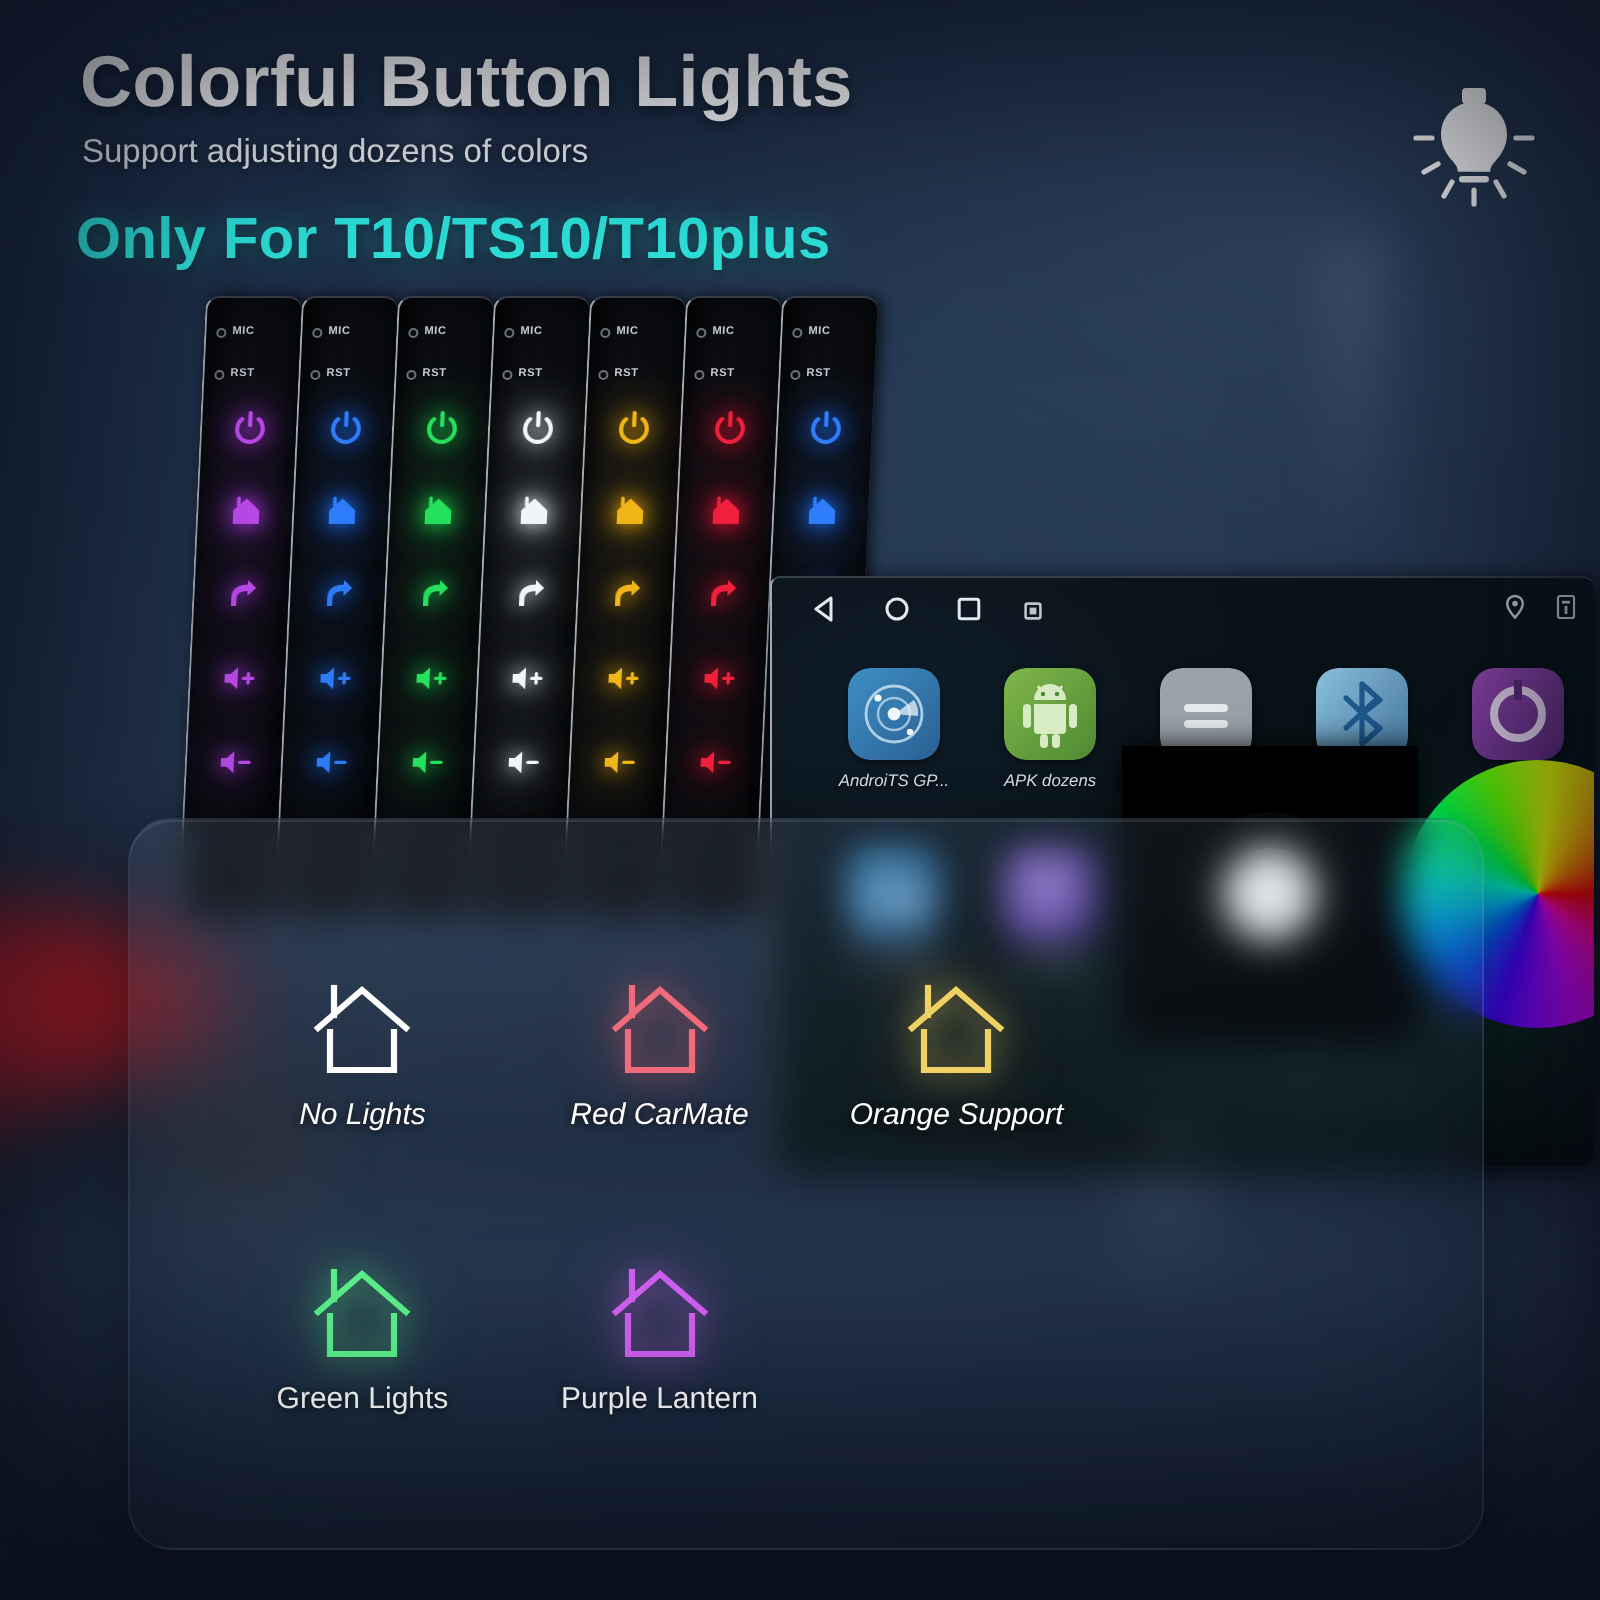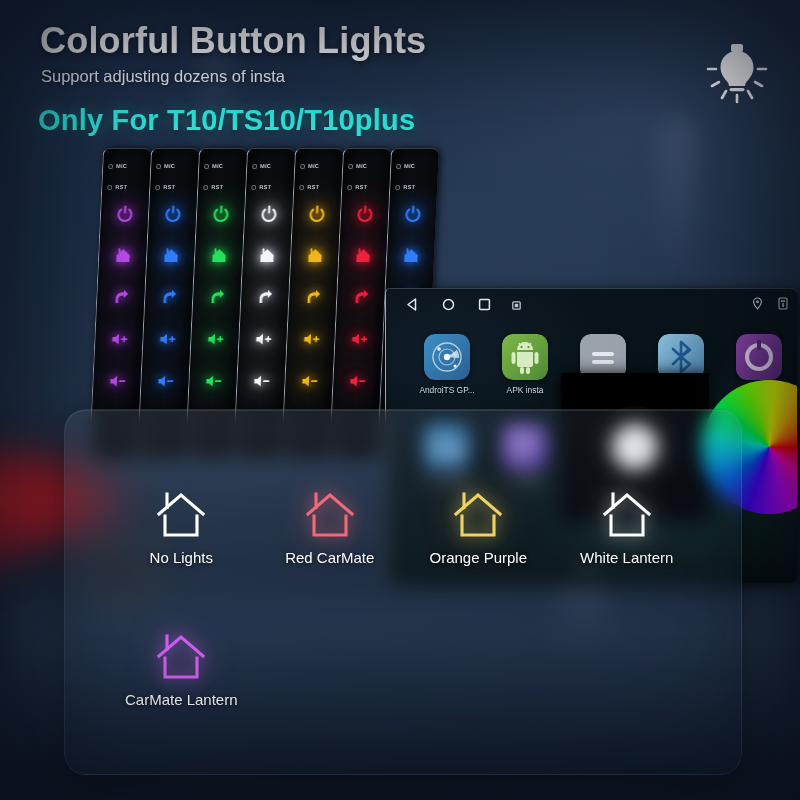--- a/index.html
+++ b/index.html
@@ -149,20 +149,21 @@
   .app-cell { position: absolute; width: 74px; text-align: center; }
   .app-tile {
     width: 46px; height: 46px; border-radius: 11px;
     margin: 0 auto 5px auto; position: relative; overflow: hidden;
     box-shadow: 0 1px 4px rgba(0,0,0,.5);
   }
   .app-label {
     font-size: 8.4px; color: #d6dde3; white-space: nowrap;
     overflow: hidden; text-overflow: ellipsis;
     text-shadow: 0 1px 2px rgba(0,0,0,.8);
+    font-style: italic;
   }
 
   .page-dots {
     position: absolute; left: 0; right: 0; bottom: 14px;
     display: flex; justify-content: center; gap: 6px;
   }
   .pdot { width: 11px; height: 2.6px; border-radius: 2px; background: #7d8892; }
   .pdot.off { background: #41484f; }
 
   
@@ -227,21 +228,21 @@
   <div class="bg-base"></div>
   <div class="bg-car"></div>
   <div class="bg-road"></div>
   <div class="bg-streak" style="left:560px;top:430px;width:46px;height:210px;"></div>
   <div class="bg-streak" style="left:660px;top:120px;width:34px;height:150px;opacity:.5;"></div>
   <div class="bg-streak" style="left:200px;top:40px;width:28px;height:120px;opacity:.35;"></div>
   <div class="bg-haze"></div>
 
   <div class="header">
     <div class="title">Colorful Button Lights</div>
-    <div class="subtitle">Support adjusting dozens of insta</div>
+    <div class="subtitle">Support adjusting dozens of colors</div>
     <div class="tagline">Only For T10/TS10/T10plus</div>
 
     <svg class="bulb-icon" viewBox="0 0 74 74">
       <g fill="#ffffff">
         <rect x="31" y="8" width="12" height="8" rx="2"></rect>
         <path d="M37 15c-9.5 0-16.5 7.2-16.5 16.2 0 6.2 3.4 10.6 6 13.6 1.6 1.9 2.4 3.2 2.4 5.1h16.2c0-1.9.8-3.2 2.4-5.1 2.6-3 6-7.4 6-13.6C53.5 22.2 46.5 15 37 15z"></path>
         <rect x="29.5" y="52" width="15" height="3.2" rx="1.6"></rect>
       </g>
       <g stroke="#ffffff" stroke-width="2.6" stroke-linecap="round">
         <line x1="8" y1="33" x2="16" y2="33"></line>
@@ -589,21 +590,21 @@
                       <rect x="32.5" y="18" width="4" height="12" rx="2"></rect>
           <rect x="18" y="33" width="4" height="7" rx="2"></rect>
                       <rect x="24" y="33" width="4" height="7" rx="2"></rect>
           <path d="M15 16a8 8 0 0 1 16 0z"></path>
           <line x1="17" y1="9" x2="19" y2="12.5" stroke="#d8ecc4" stroke-width="1.3"></line>
           <line x1="29" y1="9" x2="27" y2="12.5" stroke="#d8ecc4" stroke-width="1.3"></line>
         </g>
         <circle cx="19.5" cy="13" r="1.1" fill="#4e8a33"></circle>
                     <circle cx="26.5" cy="13" r="1.1" fill="#4e8a33"></circle>
       </svg></div>
-       <div class="app-label">APK insta</div>
+       <div class="app-label">APK dozens</div>
               </div>
               <div class="app-cell" style="left: 156px;">
                 <div class="app-tile"><svg viewBox="0 0 46 46" width="46" height="46">
         <rect width="46" height="46" rx="11" fill="#9aa2ab"></rect>
         <rect x="12" y="18" width="22" height="4" rx="2" fill="#e6eaee"></rect>
         <rect x="12" y="26" width="22" height="4" rx="2" fill="#e6eaee"></rect>
       </svg></div>
        <div class="app-label"></div>
               </div>
               <div class="app-cell" style="left: 234px;">
@@ -710,21 +711,21 @@
           <div class="wheel"></div>
           <div class="wheel-hole"></div>
           <div class="wheel-knob"></div>
         </div>
       </div>
     </div>
   </div>
 
   <div class="glass">
     <div class="sw-grid">
-      <div class="sw-row" style="top:80px;" id="swrow0">
+      <div class="sw-row" style="top:80px;font-style:italic;" id="swrow0">
           <div class="sw-cell">
             <svg class="sw-ico" viewBox="0 0 56 50" style="filter: drop-shadow(0 0 7px rgba(255,255,255,0.0)) drop-shadow(0 0 15px rgba(255,255,255,0.0));">
      <g fill="none" stroke="#ffffff" stroke-width="3.1" stroke-linecap="square" stroke-linejoin="miter">
        <path d="M6 24 L28 5 L50 24"></path>
        <path d="M14 17.5 L14 4"></path>
        <path d="M12 26 L12 45 L44 45 L44 26"></path>
      </g>
    </svg>
             <div class="sw-label">No Lights</div>
           </div>
@@ -739,42 +740,42 @@
             <div class="sw-label">Red CarMate</div>
           </div>
           <div class="sw-cell">
             <svg class="sw-ico" viewBox="0 0 56 50" style="filter: drop-shadow(0 0 7px rgba(240,210,100,0.55)) drop-shadow(0 0 15px rgba(240,210,100,0.55));">
      <g fill="none" stroke="#f0d264" stroke-width="3.1" stroke-linecap="square" stroke-linejoin="miter">
        <path d="M6 24 L28 5 L50 24"></path>
        <path d="M14 17.5 L14 4"></path>
        <path d="M12 26 L12 45 L44 45 L44 26"></path>
      </g>
    </svg>
-            <div class="sw-label">Orange Purple</div>
-          </div>
+            <div class="sw-label">Orange Support</div>
+          </div>
+        </div>
+      <div class="sw-row" style="top:222px;" id="swrow1">
           <div class="sw-cell">
-            <svg class="sw-ico" viewBox="0 0 56 50" style="filter: drop-shadow(0 0 7px rgba(255,255,255,0.45)) drop-shadow(0 0 15px rgba(255,255,255,0.45));">
-     <g fill="none" stroke="#ffffff" stroke-width="3.1" stroke-linecap="square" stroke-linejoin="miter">
+            <svg class="sw-ico" viewBox="0 0 56 50" style="filter: drop-shadow(0 0 7px rgba(91,240,138,0.55)) drop-shadow(0 0 15px rgba(91,240,138,0.55));">
+     <g fill="none" stroke="#5bf08a" stroke-width="3.1" stroke-linecap="square" stroke-linejoin="miter">
        <path d="M6 24 L28 5 L50 24"></path>
        <path d="M14 17.5 L14 4"></path>
        <path d="M12 26 L12 45 L44 45 L44 26"></path>
      </g>
    </svg>
-            <div class="sw-label">White Lantern</div>
-          </div>
-        </div>
-      <div class="sw-row" style="top:222px;" id="swrow1">
+            <div class="sw-label">Green Lights</div>
+          </div>
           <div class="sw-cell">
             <svg class="sw-ico" viewBox="0 0 56 50" style="filter: drop-shadow(0 0 7px rgba(208,96,240,0.55)) drop-shadow(0 0 15px rgba(208,96,240,0.55));">
      <g fill="none" stroke="#d060f0" stroke-width="3.1" stroke-linecap="square" stroke-linejoin="miter">
        <path d="M6 24 L28 5 L50 24"></path>
        <path d="M14 17.5 L14 4"></path>
        <path d="M12 26 L12 45 L44 45 L44 26"></path>
      </g>
    </svg>
-            <div class="sw-label">CarMate Lantern</div>
+            <div class="sw-label">Purple Lantern</div>
           </div>
         </div>
     </div>
   </div>
 
   <div class="vignette"></div>
 </div>
 
 </body></html>

